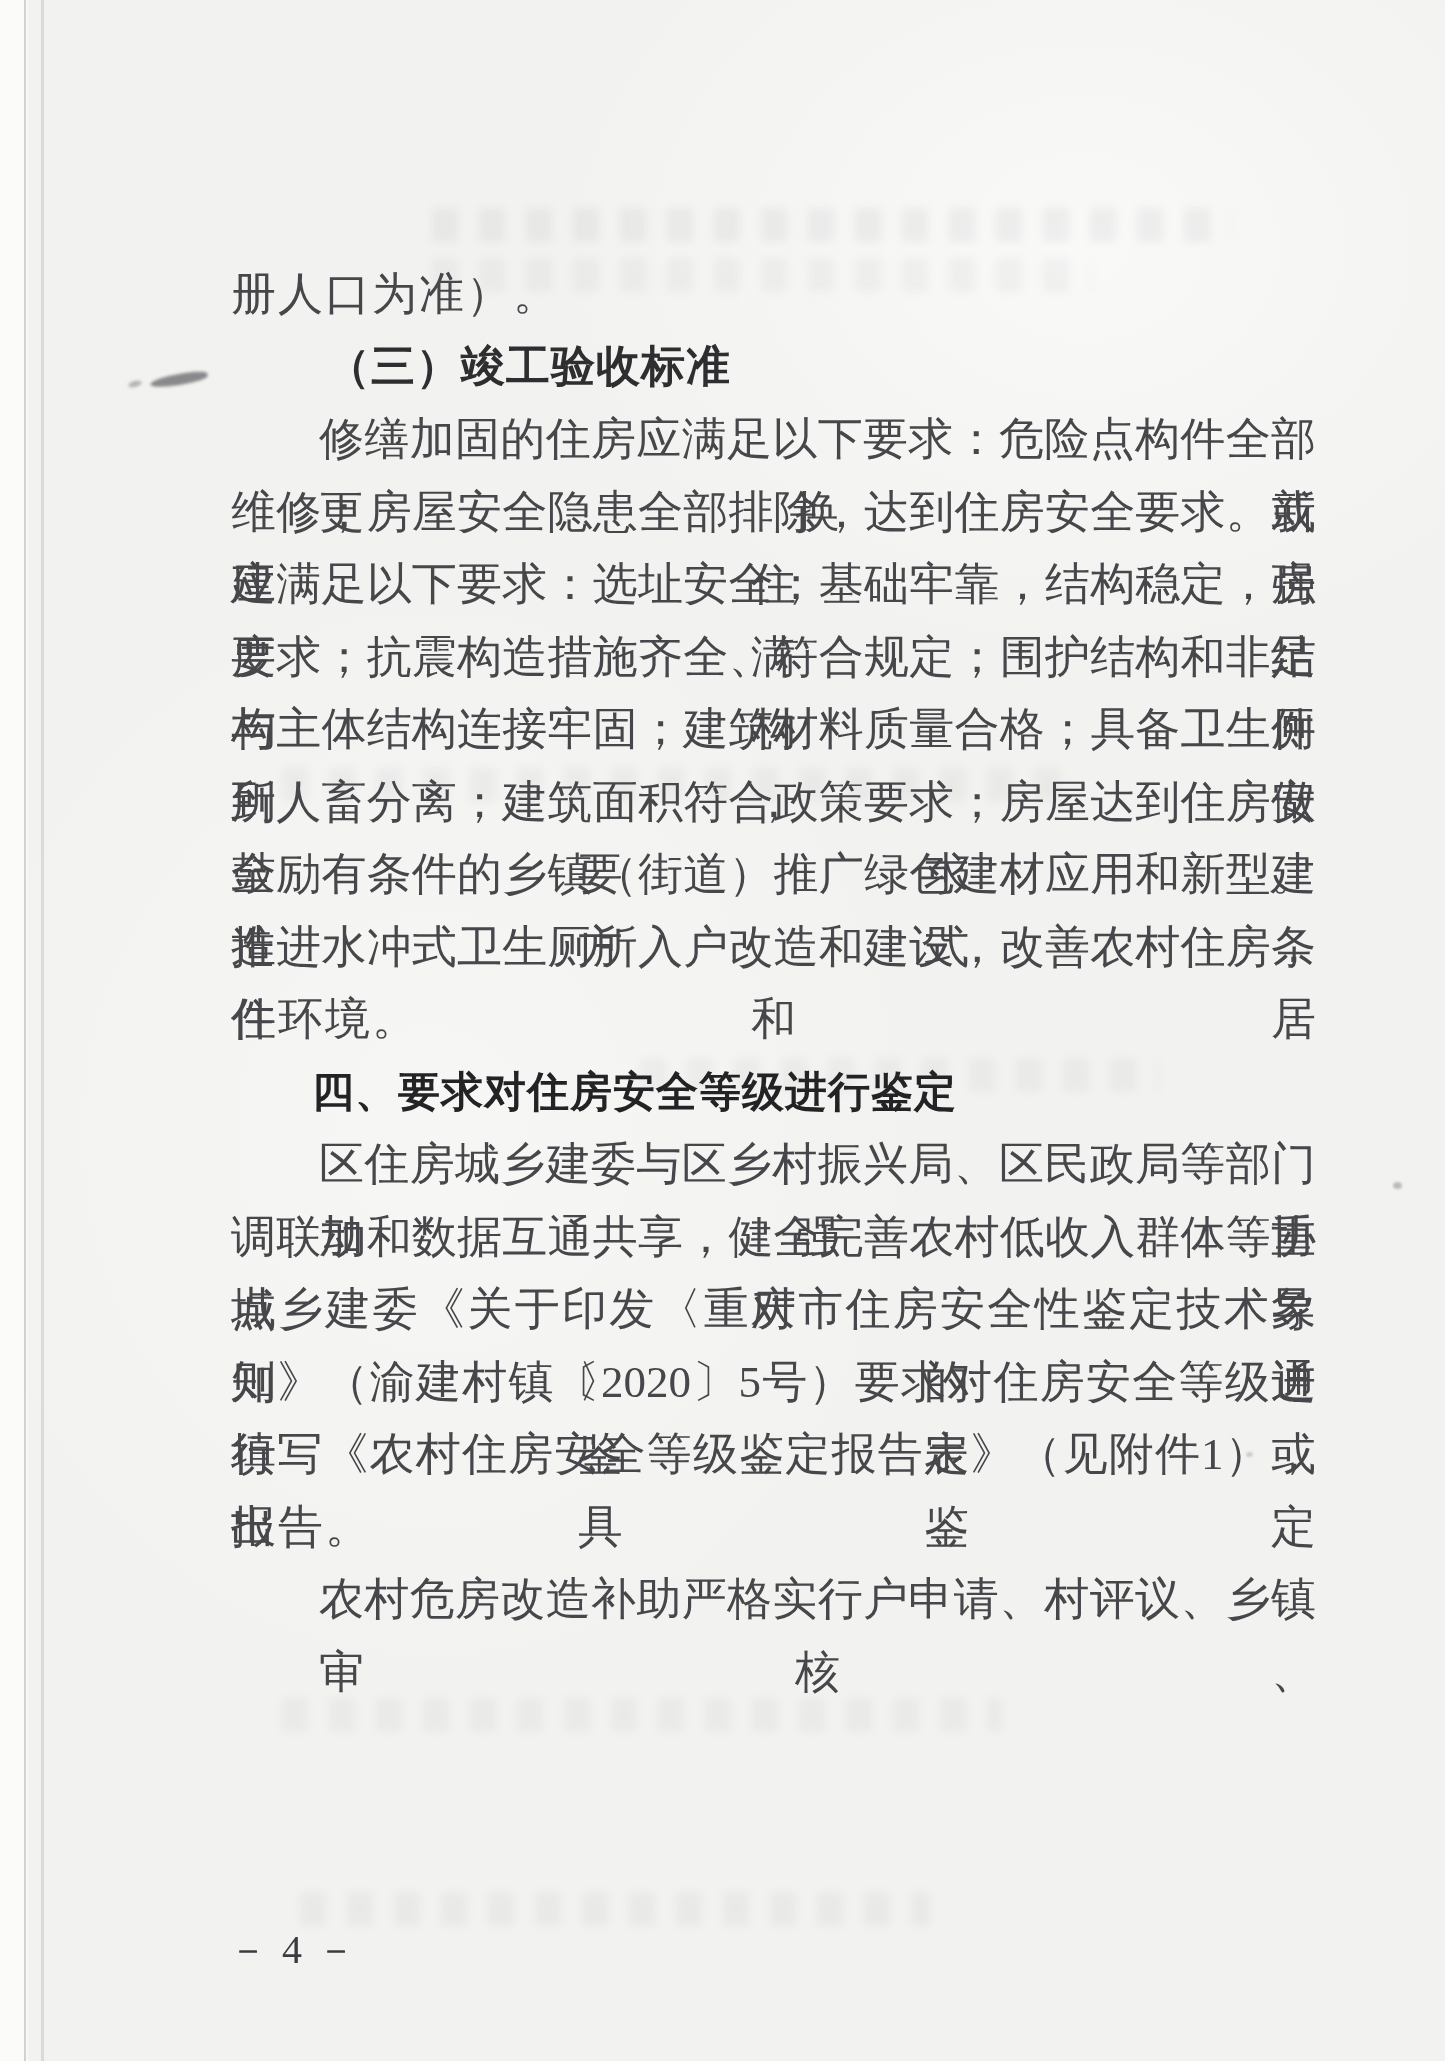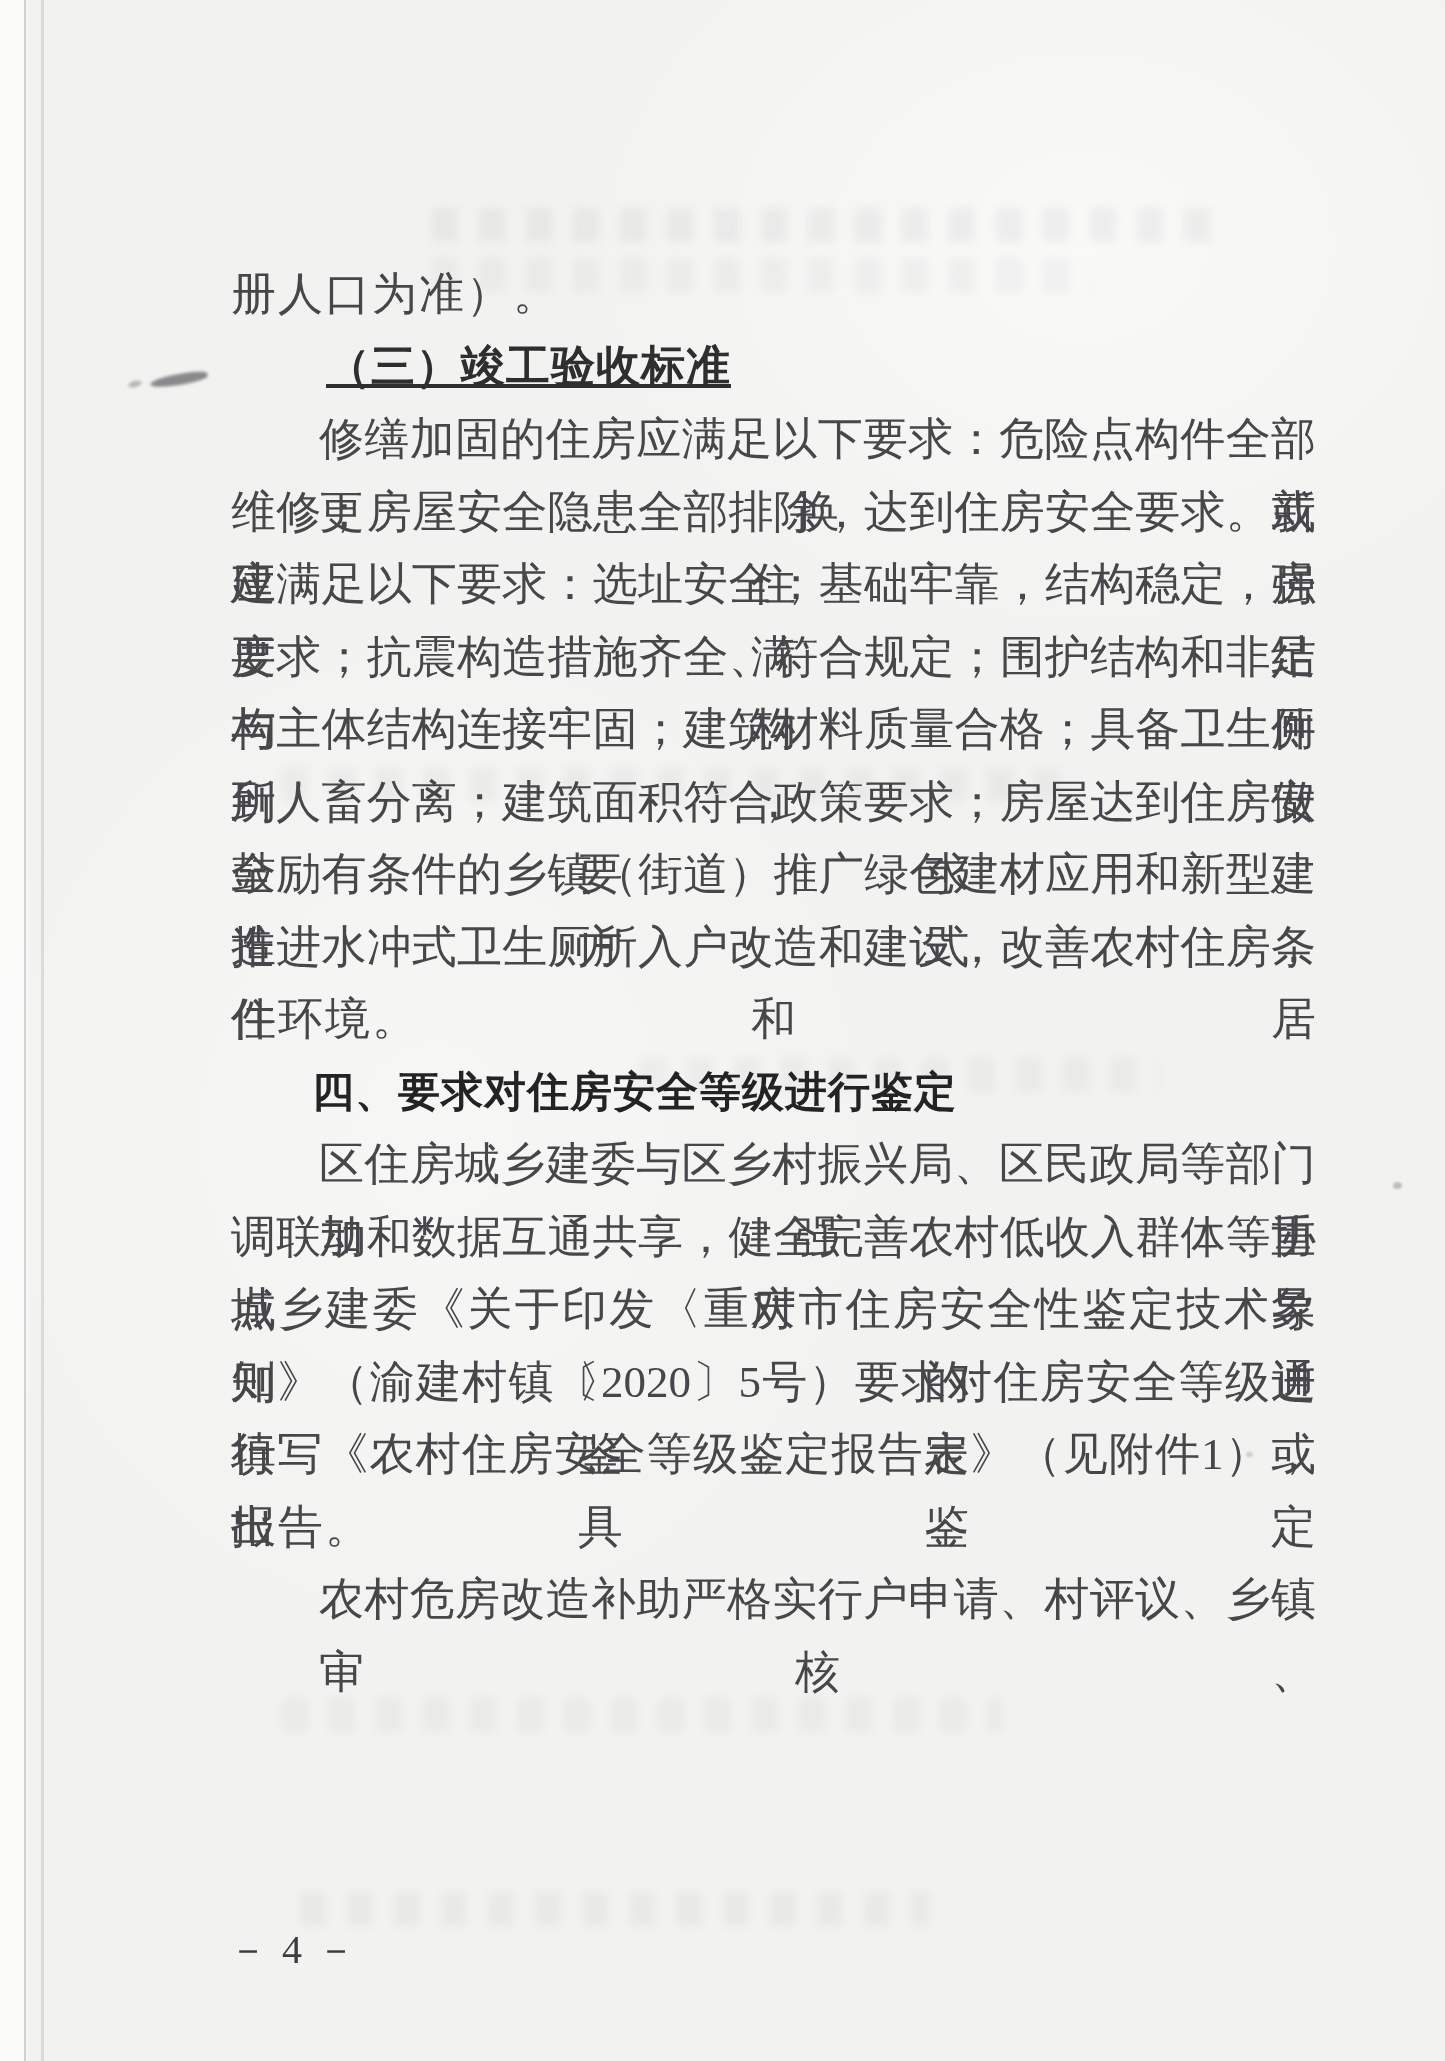--- a/index.html
+++ b/index.html
@@ -58,21 +58,21 @@
     white-space:nowrap;
   }
   .ln.just{
     white-space:normal;letter-spacing:0;
     text-align:justify;text-align-last:justify;
     text-justify:inter-character;
   }
   .ln.ind{padding-left:88px;}
   .ln.subhead{
     padding-left:95px;font-weight:700;color:#2e2e31;
-    font-size:44px;letter-spacing:1px;text-decoration:underline;
+    font-size:44px;letter-spacing:1px;
   }
   .ln.head{
     padding-left:81px;font-weight:700;color:#232326;
     font-family:"DejaVu Sans","Liberation Sans",sans-serif;
     font-size:42px;letter-spacing:1px;
   }
   .footer-num{
     position:absolute;left:228px;top:1922px;
     font-size:40px;letter-spacing:2px;color:#3c3c40;
     font-family:"Liberation Serif","DejaVu Serif",serif;

